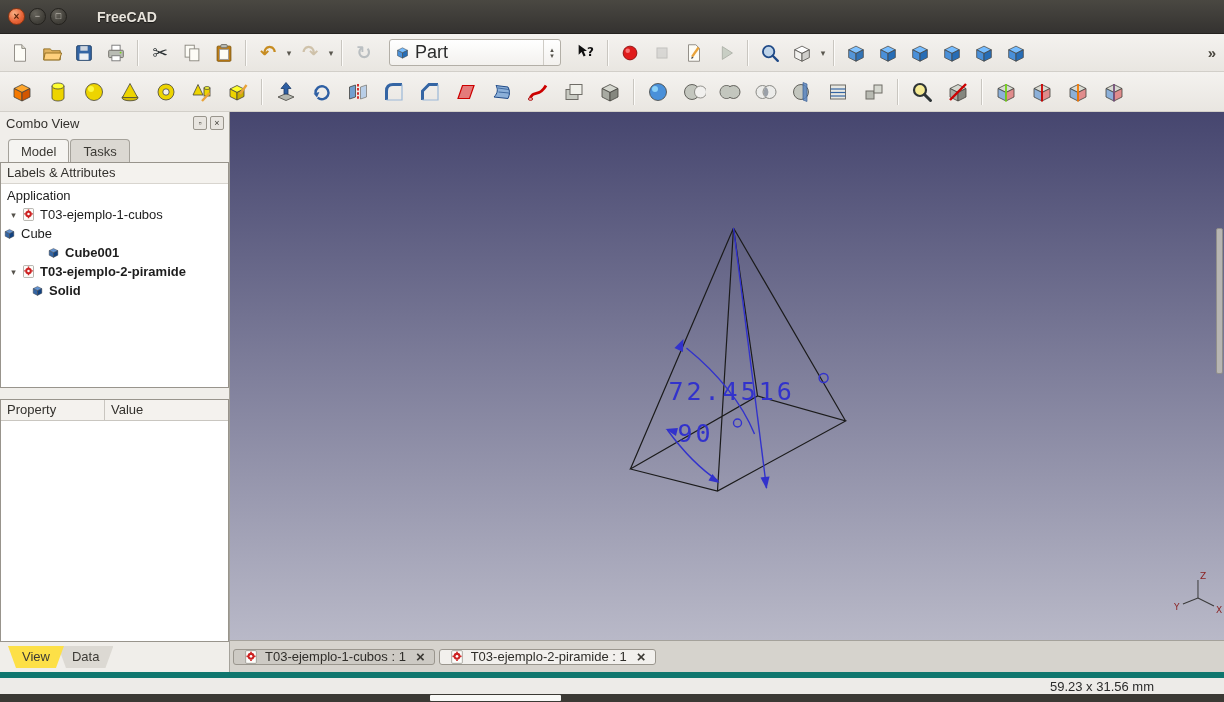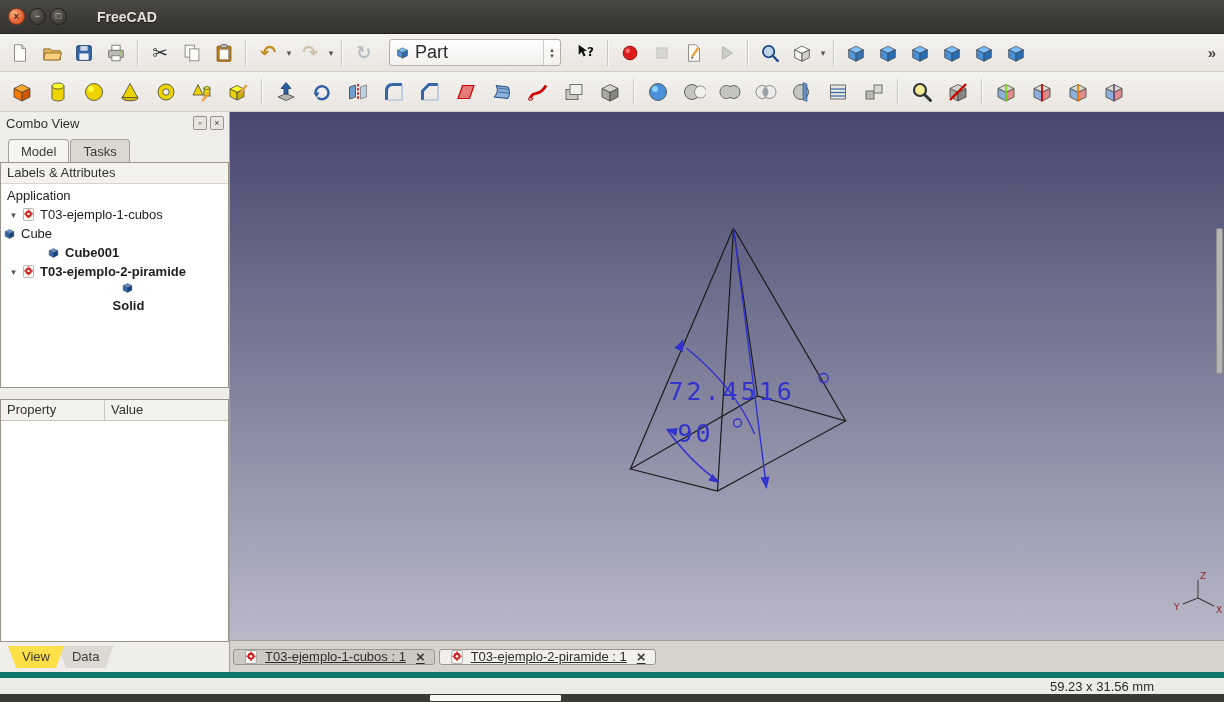--- a/index.html
+++ b/index.html
@@ -67,21 +67,21 @@
   .vp-svg{position:absolute;left:0;top:0;width:100%;height:100%;}
   .wire{stroke:var(--wire);stroke-width:1.2;fill:none;}
   .dim-s{stroke:var(--dim);fill:none;stroke-width:1.4;}
   .dim-f{fill:var(--dim);}
   .dim-t{fill:var(--dim);font-family:"DejaVu Sans Mono",monospace;font-size:25px;letter-spacing:3px;}
   .axis-t{fill:#8a1f1f;font-size:9px;font-family:"DejaVu Sans",sans-serif;}
   .vp-scroll{position:absolute;right:1px;top:116px;width:7px;height:146px;background:#b7b5b2;border:1px solid #908e8a;border-radius:2px;}
 
   
   .doctabs{height:32px;flex:0 0 32px;background:#d6d3cd;border-top:1px solid var(--bord);display:flex;align-items:center;padding:2px 0 2px 3px;}
-  .doctab{display:inline-flex;align-items:center;height:16px;padding:0 9px;margin-right:4px;border:1px solid #9a968e;border-radius:3px;background:#cdcac4;color:#2f2d29;text-decoration:underline;}
+  .doctab{display:inline-flex;align-items:center;height:16px;padding:0 9px;margin-right:4px;border:1px solid #9a968e;border-radius:3px;background:#cdcac4;color:#2f2d29;}
   .doctab.active{background:#f2f0ed;}
   .doctab .dticon{display:inline-flex;margin-right:6px;}
   .doctab .dtclose{margin-left:10px;font-weight:bold;font-size:15px;color:#3c3a35;line-height:1;}
 
   
   .statusbar{height:22px;flex:0 0 22px;background:#edebe8;border-top:6px solid #0f766e;display:flex;align-items:center;justify-content:flex-end;padding-right:70px;color:#2b2b2b;}
   .bottom-strip{height:8px;flex:0 0 8px;background:#3b3934;position:relative;}
   .strip-white{position:absolute;left:430px;top:1px;width:131px;height:6px;background:#f8f8f6;border-radius:1px;}
 </style>
 </head>
@@ -541,21 +541,21 @@
                   <circle cx="12" cy="11" r="5.2" fill="#cc2222"></circle>
                   <circle cx="12" cy="11" r="2" fill="#fff"></circle>
                   <rect x="10.8" y="4" width="2.4" height="2.2" fill="#cc2222"></rect>
                   <rect x="10.8" y="15.8" width="2.4" height="2.2" fill="#cc2222"></rect>
                   <rect x="5.2" y="9.9" width="2.2" height="2.2" fill="#cc2222"></rect>
                   <rect x="16.6" y="9.9" width="2.2" height="2.2" fill="#cc2222"></rect>
                 </svg>
               </span>
               <span class="tlabel">T03-ejemplo-2-piramide</span>
             </div>
-            <div class="tree-row bold" style="padding-left: 28px; flex-direction: column;">
+            <div class="tree-row bold" style="padding-left: 28px;">
               <span class="ticon">
                 <svg width="13" height="13" viewBox="0 0 24 24">
                   <polygon points="4,8.5 12,4.5 20,8.5 12,12.5" fill="#6192d1" stroke="#44423e" stroke-width="0.8"></polygon>
                   <polygon points="4,8.5 12,12.5 12,21 4,17" fill="#3465a4" stroke="#44423e" stroke-width="0.8"></polygon>
                   <polygon points="12,12.5 20,8.5 20,17 12,21" fill="#114281" stroke="#44423e" stroke-width="0.8"></polygon>
                 </svg>
               </span>
               <span class="tlabel">Solid</span>
             </div>
           </div>

